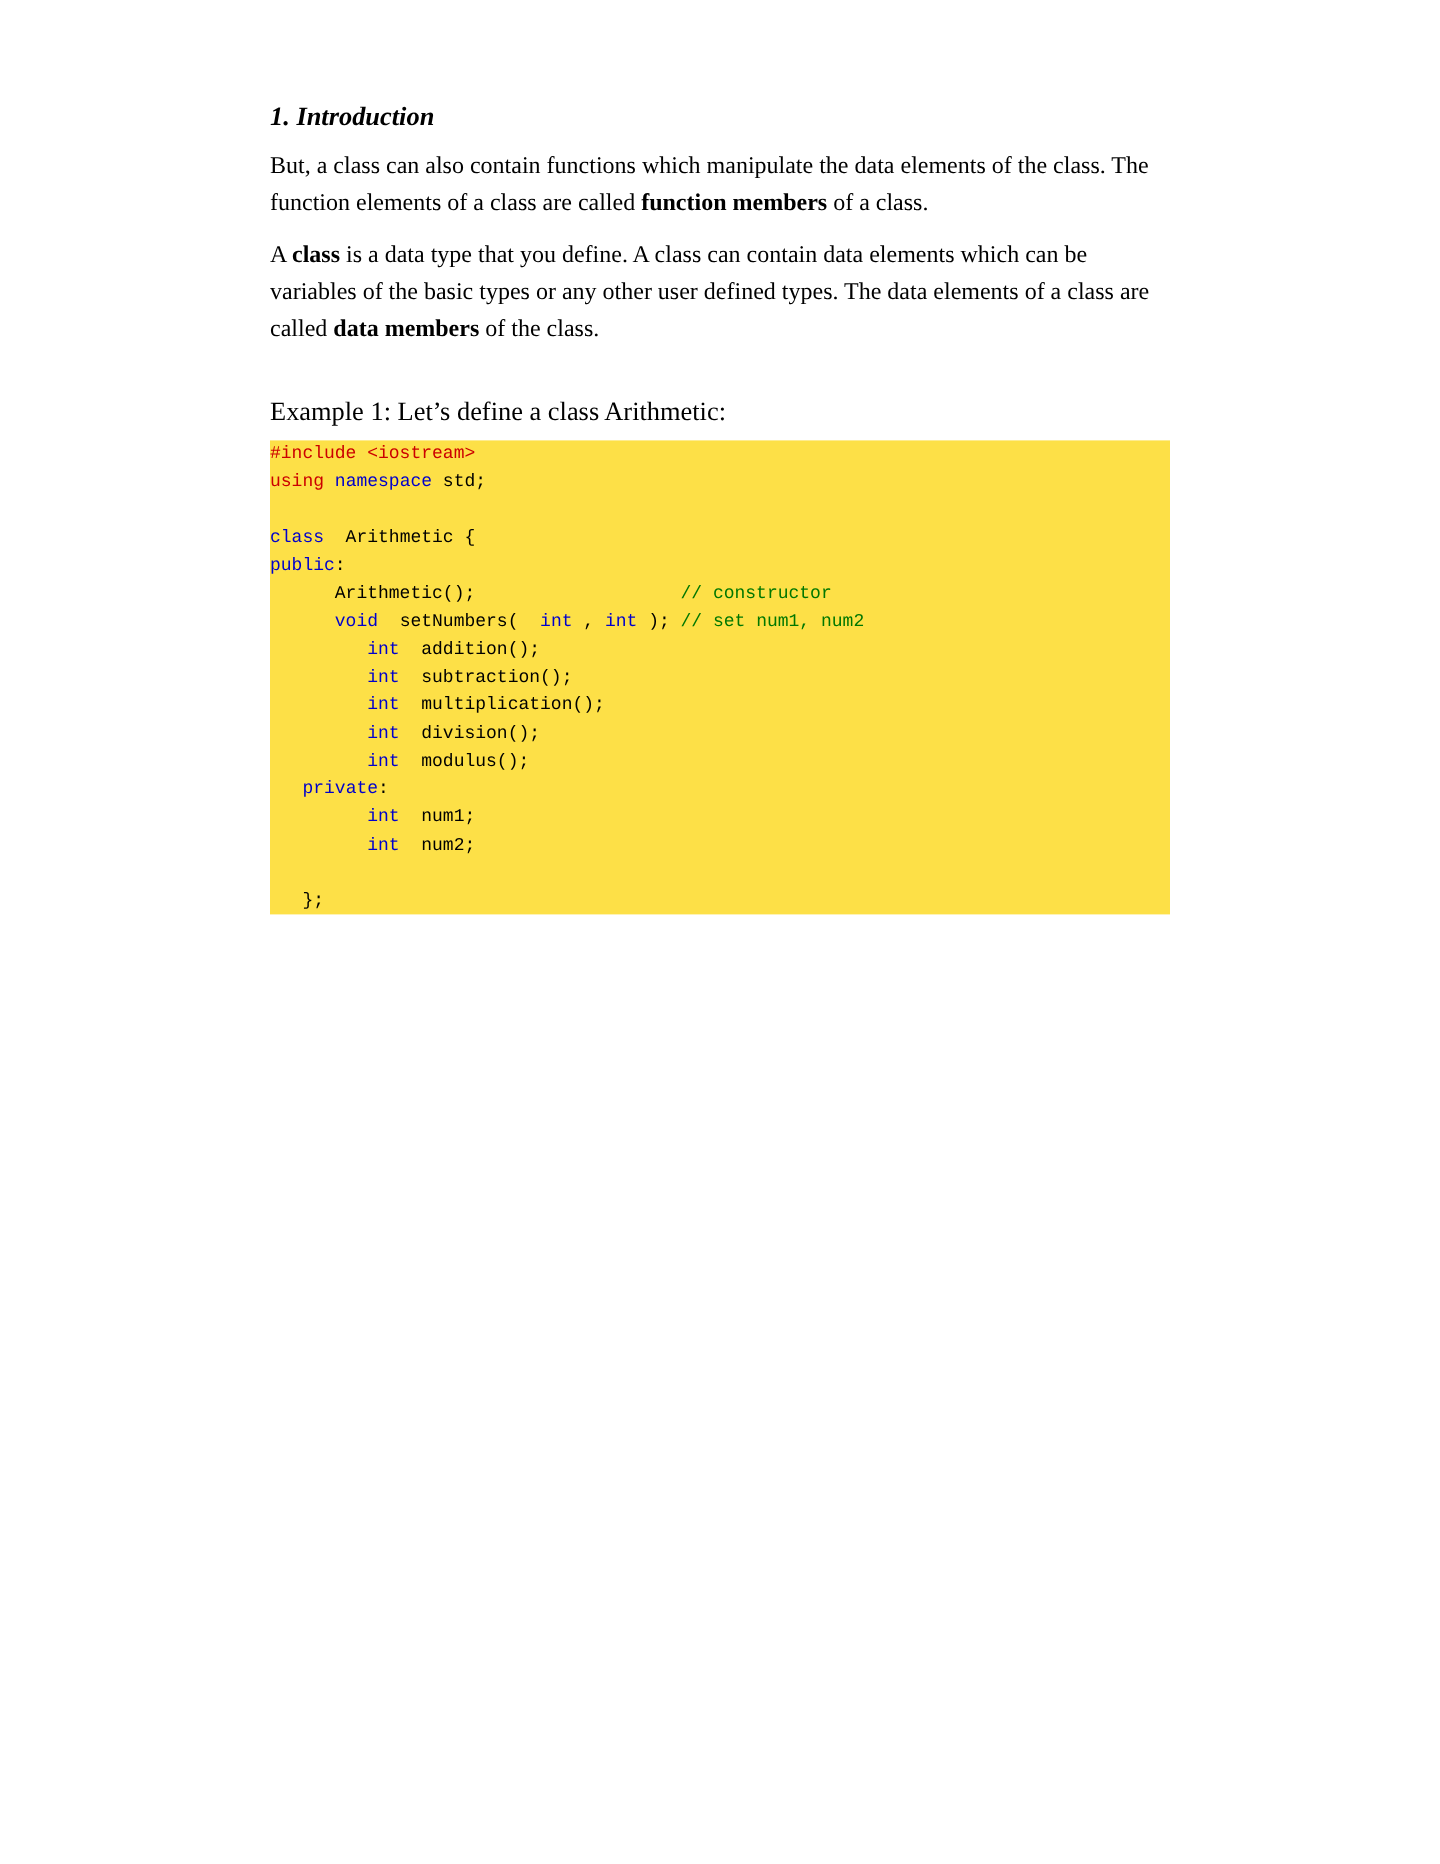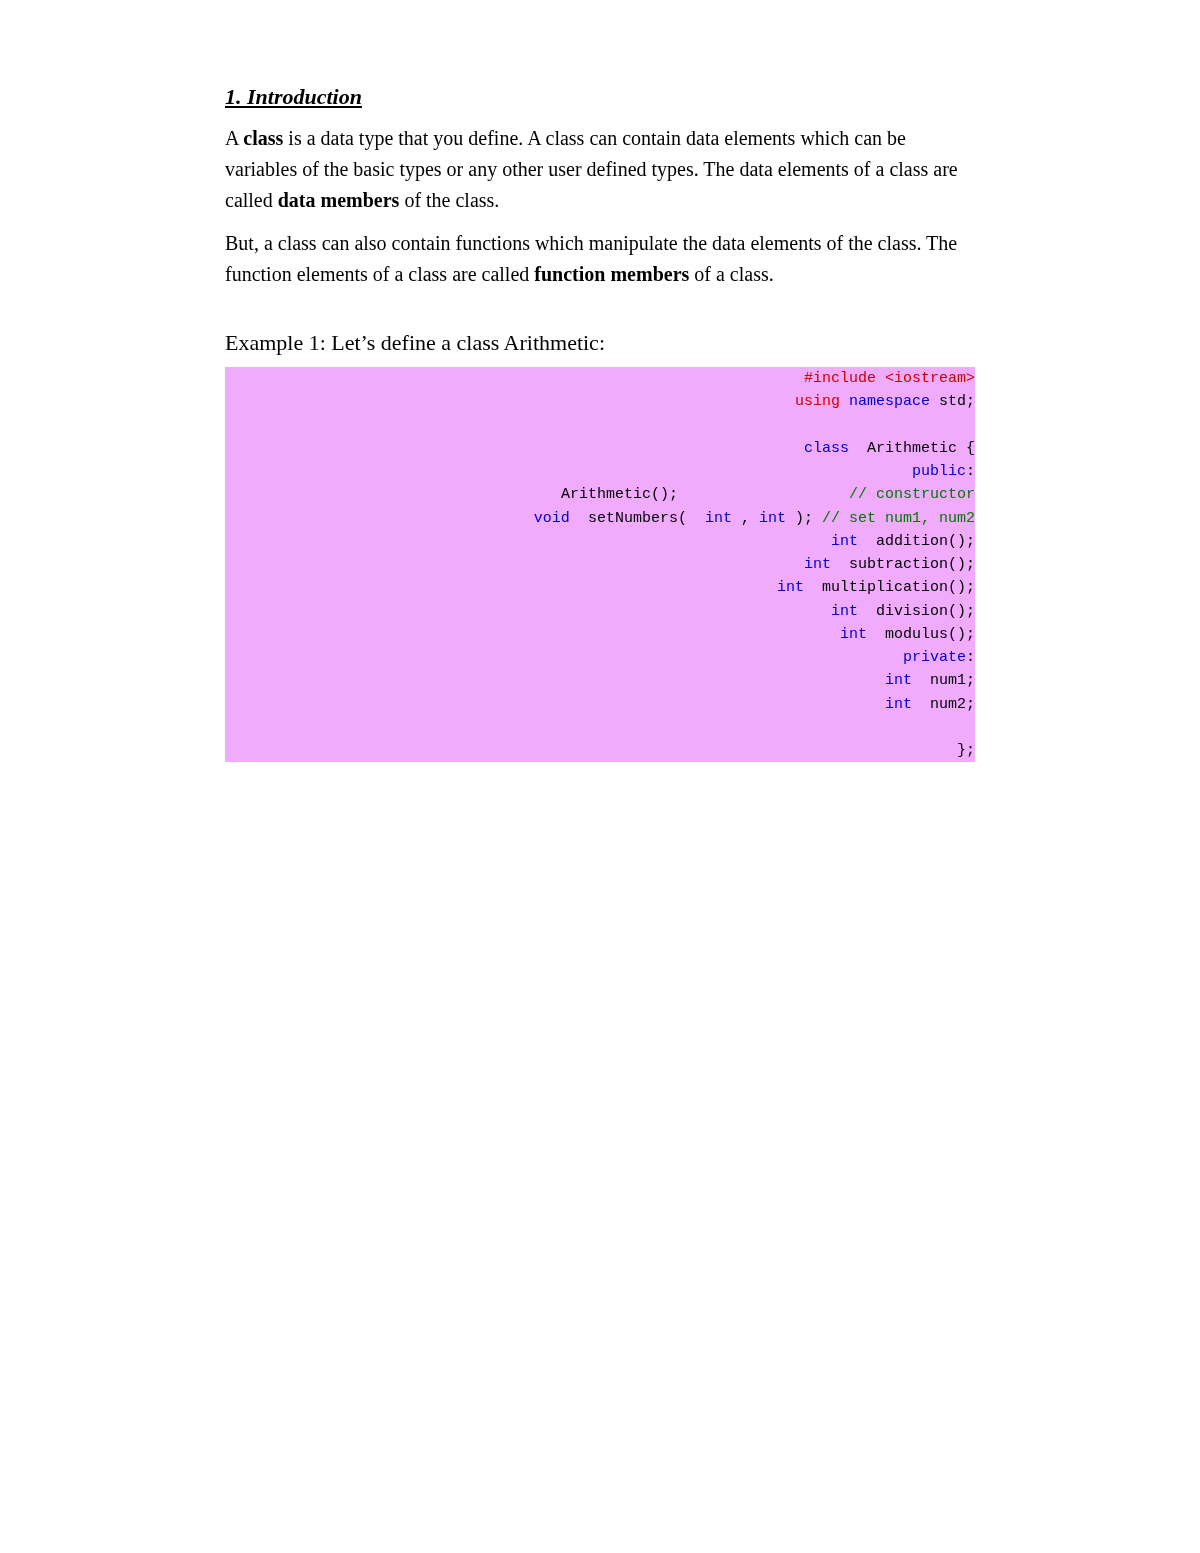--- a/index.html
+++ b/index.html
@@ -22,21 +22,20 @@
       padding: 80px 100px 80px 100px;
       max-width: 950px;
       margin: 0 auto;
     }
 
     .section-title {
       font-style: italic;
       font-weight: bold;
       font-size: 22px;
       margin-bottom: 10px;
-      text-decoration: underline;
     }
 
     .intro-text {
       font-size: 20px;
       line-height: 1.55;
       margin-bottom: 12px;
     }
 
     .intro-text b {
       font-weight: bold;
@@ -47,44 +46,43 @@
       font-family: Liberation Serif, serif;
       margin-top: 36px;
       margin-bottom: 8px;
       color: #000;
     }
 
     .code-block {
       font-family: 'Courier New', Courier, monospace;
       font-size: 15px;
       line-height: 1.55;
-      background: #f0abfc;
+      background: #fde047;
       padding: 0;
       white-space: pre;
-      text-align: right;
     }
 
     .kw-red { color: #cc0000; }       
     .kw-blue { color: #0000cc; }      
     .kw-green { color: #007700; }     
     .kw-black { color: #000000; }
   </style>
 </head>
 <body>
 
 <div class="page">
 
   <div class="section-title">1. Introduction</div>
 
   <p class="intro-text">
-    <span>A </span><b>class</b><span> is a data type that you define. A class can contain data elements which can be variables of the basic types or any other user defined types. The data elements of a class are called </span><b>data members</b><span> of the class.</span>
+    <span>But, a class can also contain functions which manipulate the data elements of the class. The function elements of a class are called </span><b>function members</b><span> of a class.</span>
   </p>
 
   <p class="intro-text">
-    <span>But, a class can also contain functions which manipulate the data elements of the class. The function elements of a class are called </span><b>function members</b><span> of a class.</span>
+    <span>A </span><b>class</b><span> is a data type that you define. A class can contain data elements which can be variables of the basic types or any other user defined types. The data elements of a class are called </span><b>data members</b><span> of the class.</span>
   </p>
 
   <div class="example-heading">Example 1: Let’s define a class Arithmetic:</div>
 
   <div class="code-block"><span class="kw-red">#include &lt;iostream&gt;</span>
 <span class="kw-red">using</span><span class="kw-black"> </span><span class="kw-blue">namespace</span><span class="kw-black"> std;</span>
 
 <span class="kw-blue">class</span><span class="kw-black">  Arithmetic {</span>
 <span class="kw-blue">public</span><span class="kw-black">:</span>
 <span class="kw-black">      Arithmetic();                   </span><span class="kw-green">// constructor</span>

